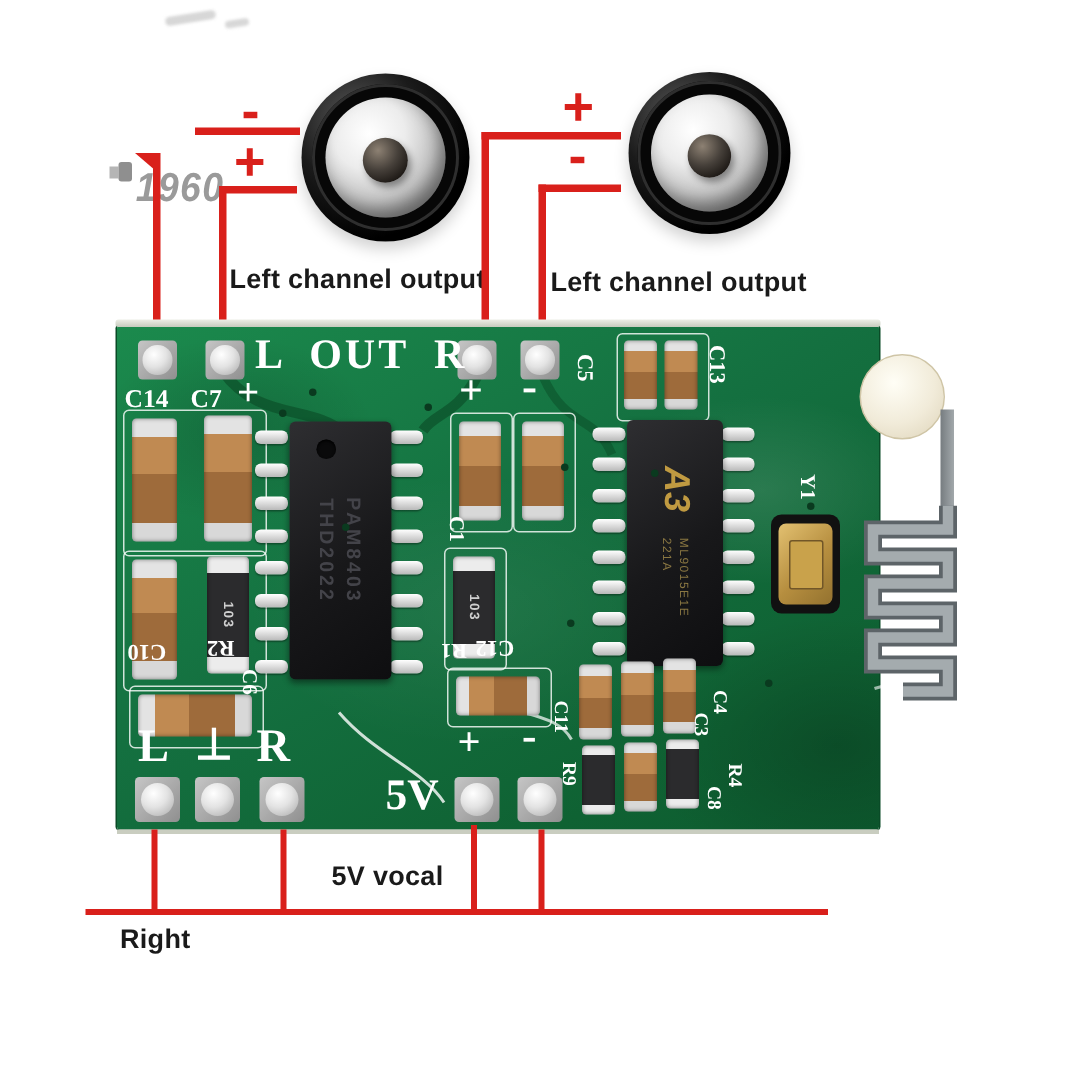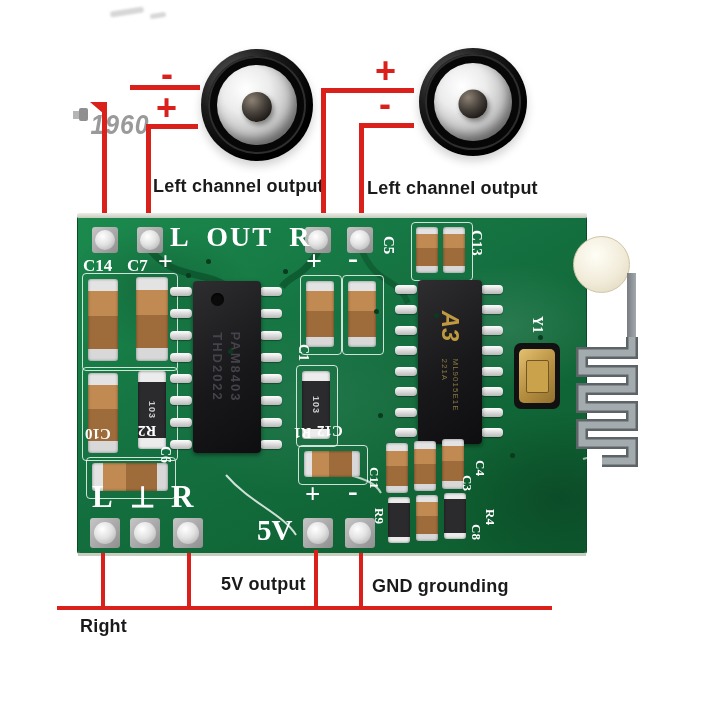--- a/index.html
+++ b/index.html
@@ -282,17 +282,16 @@
     <div class="via" style="left:432px;top:236px;"></div>
     <div class="via" style="left:150px;top:132px;"></div>
   </div>
 
   <div class="wire" style="left:101px;top:553px;width:4px;height:56px;"></div>
   <div class="wire" style="left:187px;top:553px;width:4px;height:56px;"></div>
   <div class="wire" style="left:314px;top:550px;width:4px;height:59px;"></div>
   <div class="wire" style="left:359px;top:553px;width:4px;height:56px;"></div>
   <div class="wire" style="left:57px;top:606px;width:495px;height:4px;"></div>
 
-  <div class="lbl" style="left:221px;top:574px;">5V output</div>
-  <div class="lbl" style="left:372px;top:576px;">GND grounding</div>
+  <div class="lbl" style="left:221px;top:574px;">5V vocal</div>
   <div class="lbl" style="left:80px;top:616px;">Right</div>
 
 </div>
 
 </body></html>

